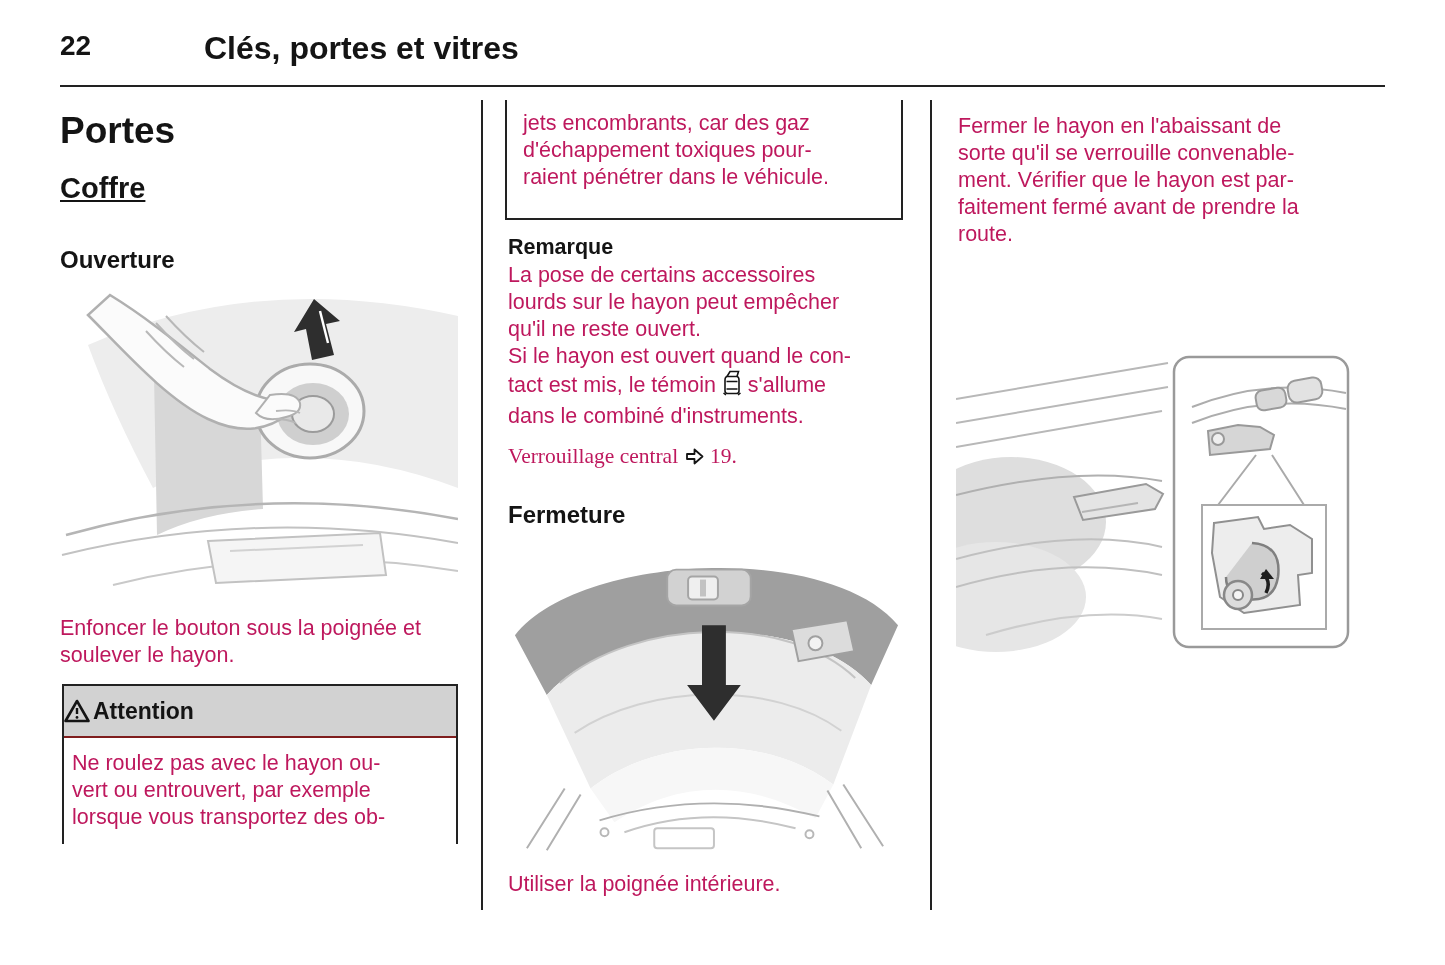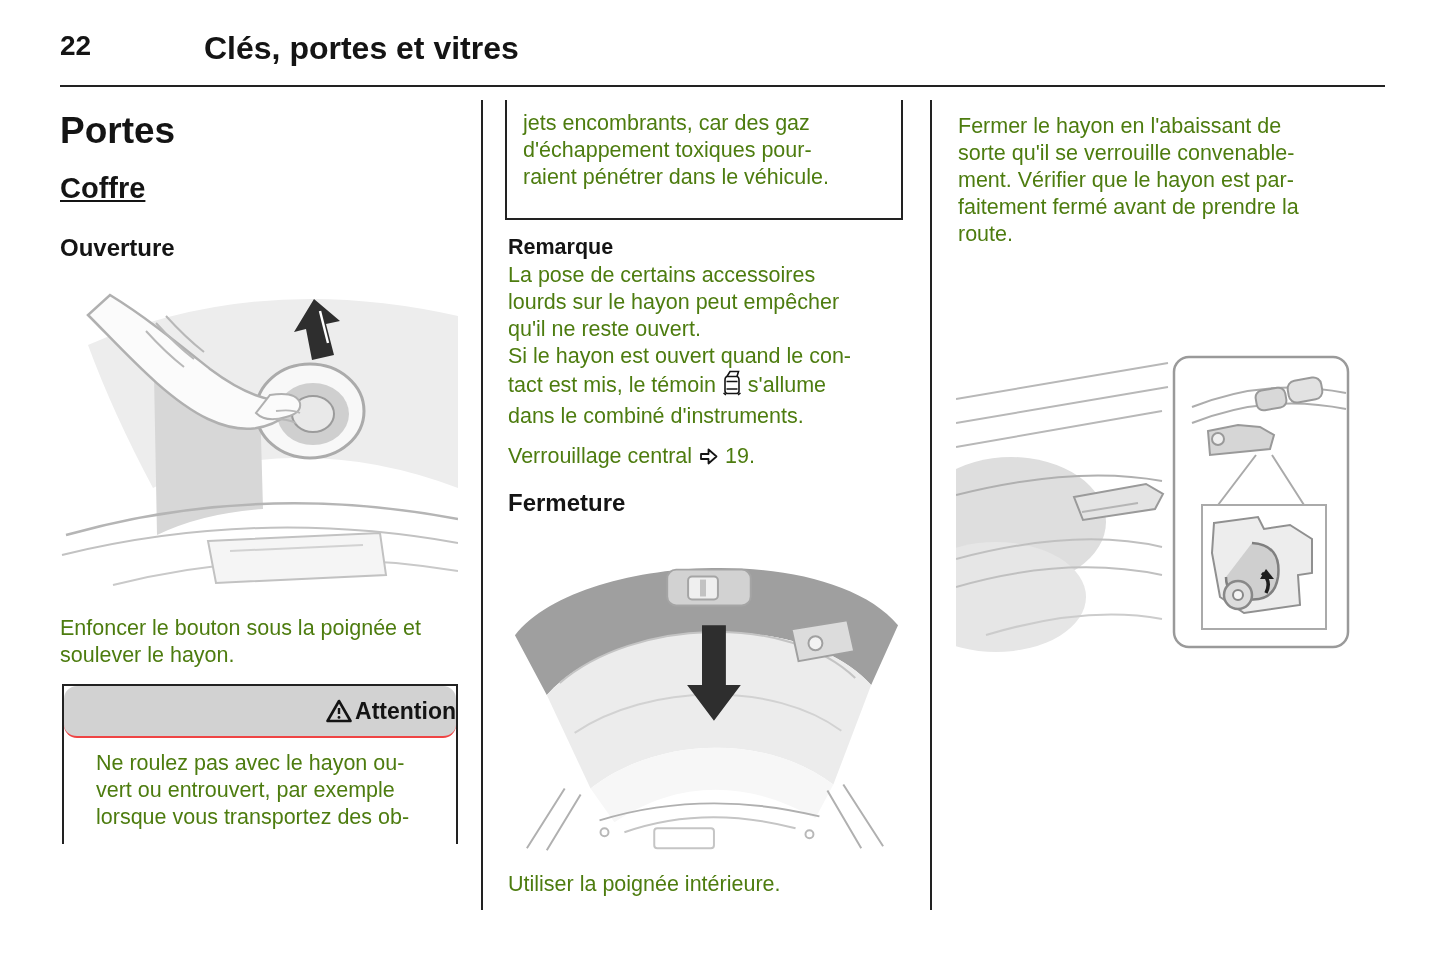--- a/index.html
+++ b/index.html
@@ -11,49 +11,49 @@
   .page-number{position:absolute;left:60px;top:30px;font-size:28px;font-weight:700;}
   .chapter-title{position:absolute;left:163px;top:30px;font-size:32px;font-weight:700;margin-left:41px;}
   .header-rule{position:absolute;left:60px;top:85px;width:1325px;height:2px;background:#222;}
 
   
   .v-divider{position:absolute;top:100px;width:2px;height:810px;background:#222;}
   #divider-1{left:481px;}
   #divider-2{left:930px;}
 
   
-  .para{white-space:pre-line;font-size:21.5px;line-height:27px;color:#4d7c0f;}
+  .para{white-space:pre-line;font-size:21.5px;line-height:27px;color:#be185d;}
   .h1{font-size:37px;font-weight:700;}
   .h2{font-size:29px;font-weight:700;text-decoration:underline;}
-  .h3{font-size:24px;font-weight:700;}
+  .h3{font-size:24px;font-weight:700;margin-top:12px;}
   .h3-multi{white-space:pre-line;font-size:26px;font-weight:700;line-height:31px;}
 
   
   #portes-heading{position:absolute;left:60px;top:110px;}
   #coffre-heading{position:absolute;left:60px;top:172px;}
   #ouverture-heading{position:absolute;left:60px;top:234px;}
   #opening-illustration{position:absolute;left:58px;top:282px;width:400px;height:312px;}
   #opening-instruction{position:absolute;left:60px;top:615px;width:402px;}
 
   .caution-box{position:absolute;left:62px;top:684px;width:392px;height:158px;
                border:2px solid #222;border-bottom:none;}
-  .caution-header{height:50px;background:#d2d2d2;border-bottom:2px solid #ef4444;
-                  display:flex;align-items:center;justify-content:flex-end;
-                  font-size:23px;font-weight:700;border-radius:13px;}
+  .caution-header{height:50px;background:#d2d2d2;border-bottom:2px solid #7f1d1d;
+                  display:flex;align-items:center;justify-content:flex-start;
+                  font-size:23px;font-weight:700;}
   .caution-header svg{margin-right:3px;}
-  .caution-body{padding:12px 8px 0 32px;}
+  .caution-body{padding:12px 8px 0 8px;}
 
   
   .caution-continuation{position:absolute;left:505px;top:100px;width:394px;height:118px;
                         border:2px solid #222;border-top:none;}
   .caution-continuation .para{padding:10px 4px 0 16px;}
   #remarque-title{position:absolute;left:508px;top:235px;font-size:21.5px;font-weight:700;}
   #remarque-body{position:absolute;left:508px;top:262px;width:392px;}
   #indicator-paragraph{position:absolute;left:508px;top:343px;width:392px;}
-  #reference-line{position:absolute;left:508px;top:443px;width:392px;}
+  #reference-line{position:absolute;left:508px;top:443px;width:392px;font-family:Liberation Serif, serif;}
   .inline-icon{display:inline-block;vertical-align:-4px;}
   #fermeture-heading{position:absolute;left:508px;top:489px;}
   #closing-illustration{position:absolute;left:505px;top:532px;width:398px;height:322px;}
   #closing-caption{position:absolute;left:508px;top:871px;width:392px;}
 
   
   #closing-instruction{position:absolute;left:958px;top:113px;width:400px;}
   #emergency-heading{position:absolute;left:958px;top:272px;width:400px;}
   #emergency-illustration{position:absolute;left:956px;top:347px;width:400px;height:310px;}
   #emergency-instruction{position:absolute;left:958px;top:683px;width:400px;}

